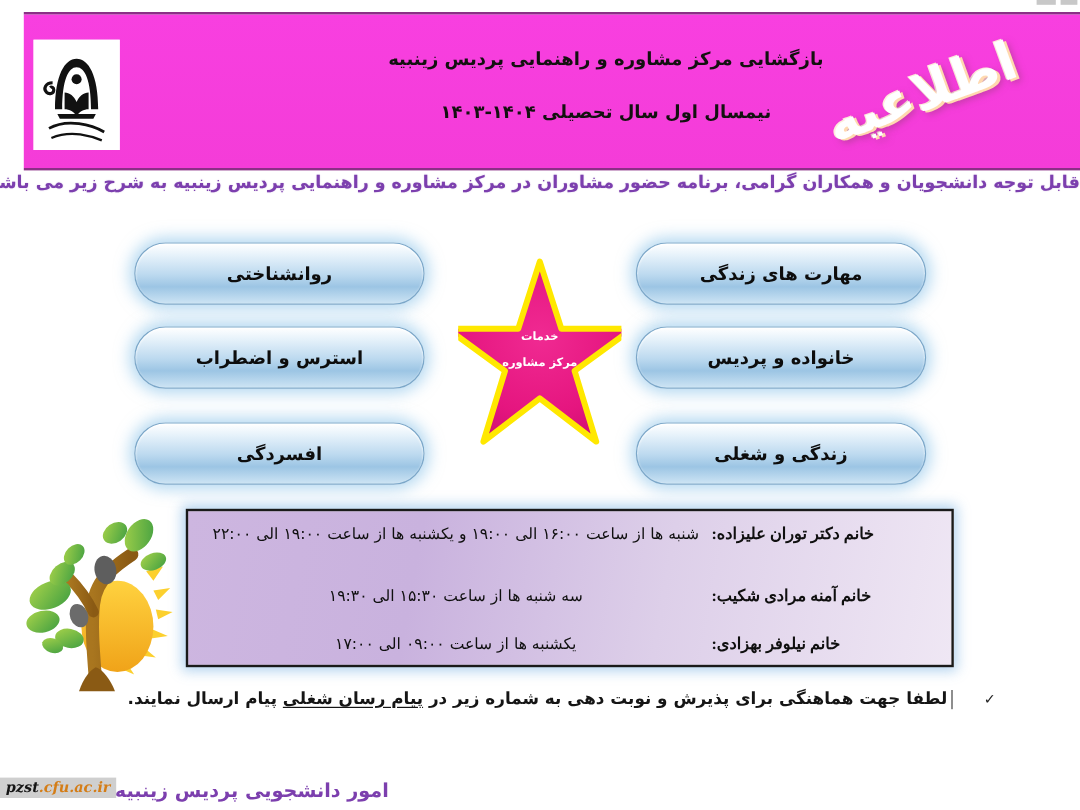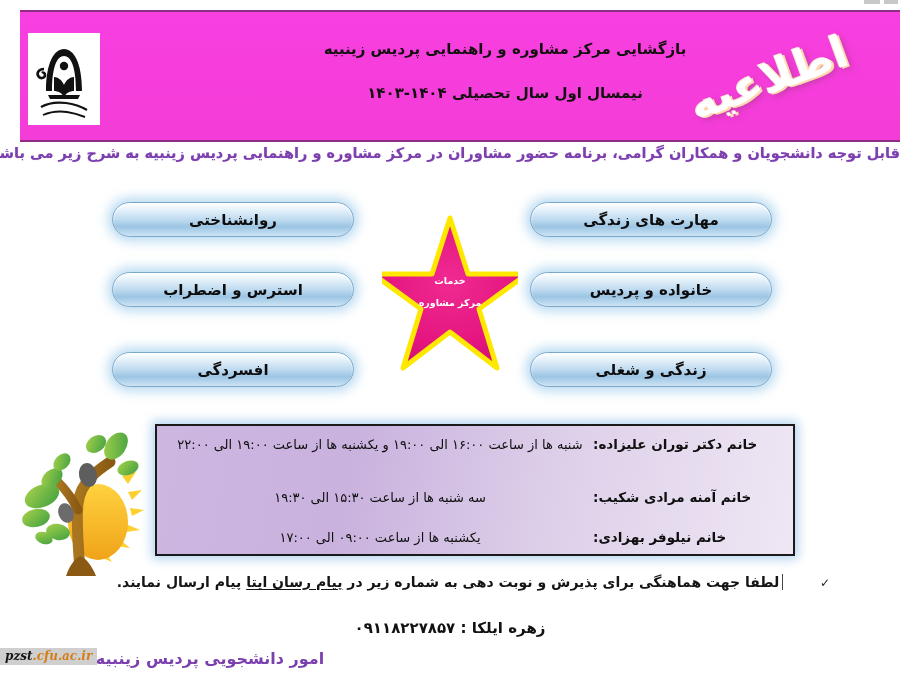--- a/index.html
+++ b/index.html
@@ -117,21 +117,21 @@
     font-weight: bold;
     color: #7c3fae;
     white-space: nowrap;
     text-shadow: 0 0 1px rgba(124,63,174,0.45);
   }
 
   
   .pill {
     position: absolute;
     width: 242px;
-    height: 35px;
+    height: 52px;
     border-radius: 26px;
     border: 1px solid #7ba7c9;
     background: linear-gradient(180deg,
         #ffffff 0%,
         #e8f3fb 18%,
         #bcd9ef 52%,
         #9cc5e4 72%,
         #cde4f4 100%);
     box-shadow:
        0 0 12px 4px rgba(121,185,230,0.55),
@@ -202,20 +202,21 @@
     height: 40px;
   }
   .sname {
     font-size: 13.5px;
     font-weight: bold;
     color: #0f0f0f;
     width: 190px;
     text-align: left;
     white-space: nowrap;
     padding-left: 4px;
+    font-family: Liberation Serif, serif;
   }
   .stime {
     font-size: 13px;
     font-weight: normal;
     color: #0f0f0f;
     flex: 1;
     text-align: center;
     white-space: nowrap;
   }
   .srow.r2 .stime, .srow.r3 .stime { text-align: center; margin-top: 14px; }
@@ -455,26 +456,23 @@
       <g fill="url(#leafG)">
         <ellipse cx="98" cy="28" rx="15" ry="10" transform="rotate(-55 98 28)"></ellipse>
         <ellipse cx="78" cy="26" rx="11" ry="8" transform="rotate(-35 78 26)"></ellipse>
         <ellipse cx="110" cy="50" rx="11" ry="7" transform="rotate(-20 110 50)"></ellipse>
       </g>
     </svg>
   </div>
 
   <div class="note-row">
     <span class="note-check">✓</span>
-    <span class="note-text"><span>لطفا جهت هماهنگی برای پذیرش و نوبت دهی به شماره زیر در </span><u>پیام رسان ایتا</u><span> پیام ارسال نمایند.</span></span>
-  </div>
-
-  <div class="phone-row">
-    <span>زهره ایلکا : ۰۹۱۱۸۲۲۷۸۵۷</span>
-  </div>
+    <span class="note-text"><span>لطفا جهت هماهنگی برای پذیرش و نوبت دهی به شماره زیر در </span><u>پیام رسان شغلی</u><span> پیام ارسال نمایند.</span></span>
+  </div>
+
 
   <div class="footer-text">امور دانشجویی پردیس زینبیه</div>
 
   <div class="watermark">
     <span class="w1">pzst</span><span class="w2">.cfu.ac.ir</span>
   </div>
 
   <div class="bottom-white"></div>
 </div>
 

